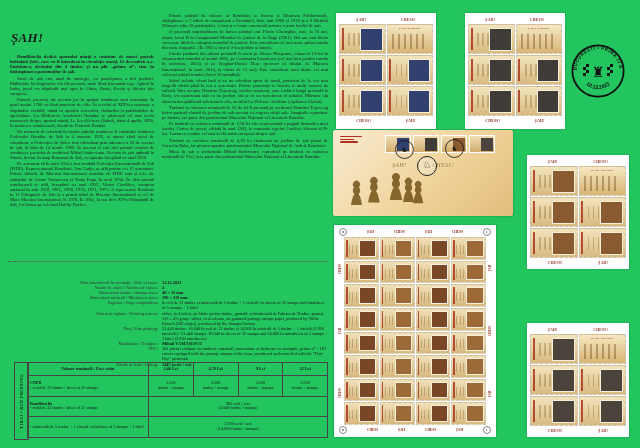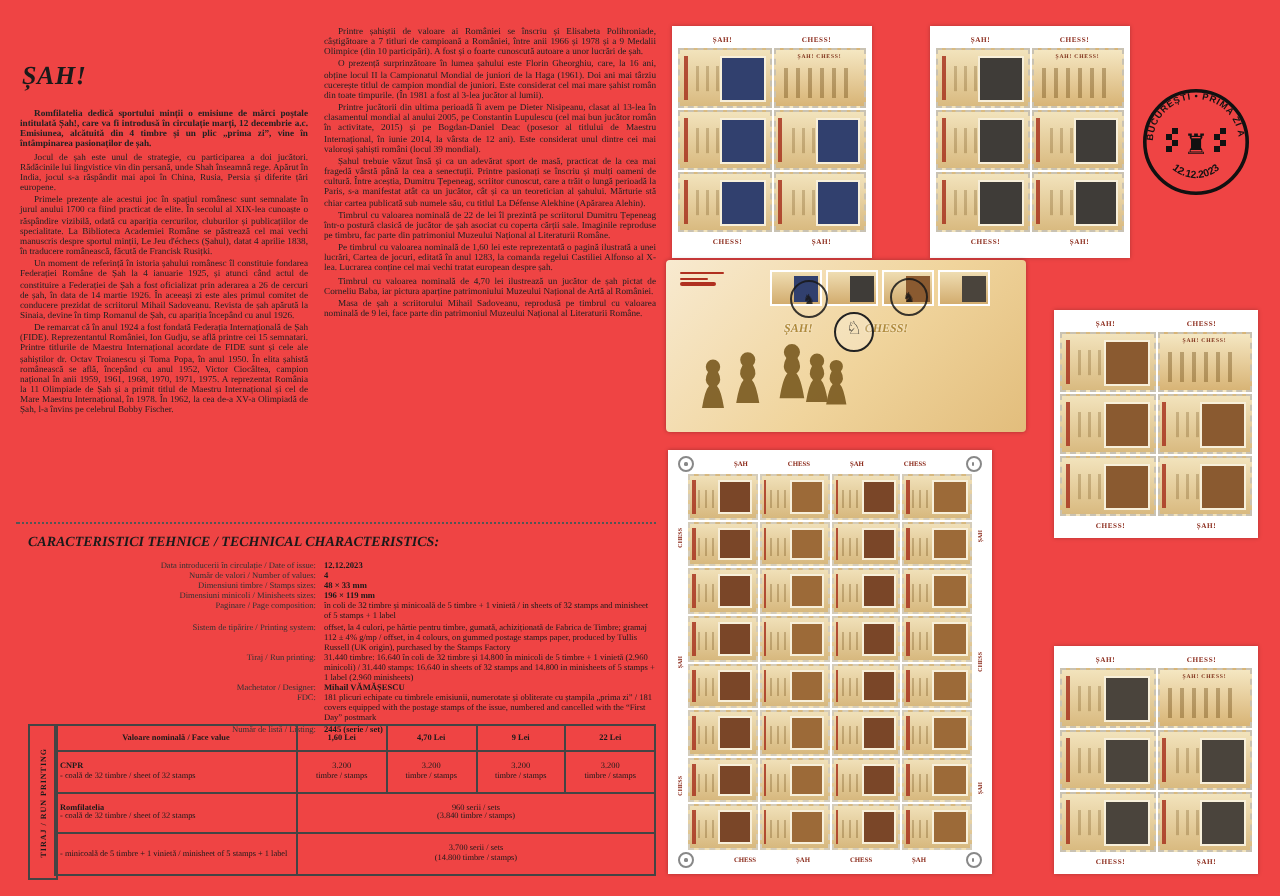--- a/index.html
+++ b/index.html
@@ -1,16 +1,16 @@
 <!DOCTYPE html>
 <html><head>
 <meta charset="utf-8">
 <style>
   html,body{margin:0;padding:0;background:#ffffff;}
-  .page{position:relative;width:640px;height:448px;background:#ef4444;overflow:hidden;
+  .page{position:relative;width:640px;height:448px;background:#22c55e;overflow:hidden;
         font-family:"Liberation Serif","DejaVu Serif",serif;color:#1a1a1a;}
 
   
   .doc-title{position:absolute;left:11px;top:30px;font-size:13px;font-weight:bold;font-style:italic;letter-spacing:.3px;}
   .col{position:absolute;font-size:4.6px;line-height:5.15px;text-align:justify;color:#222;}
   .col1{left:10px;top:54px;width:144px;}
   .col2{left:162px;top:13px;width:166px;}
   .col p{margin:0 0 1px 0;text-indent:7px;}
   .col p.lead{font-weight:bold;}
 
@@ -122,21 +122,20 @@
     <p>O prezență surprinzătoare în lumea șahului este Florin Gheorghiu, care, la 16 ani, obține locul II la Campionatul Mondial de juniori de la Haga (1961). Doi ani mai târziu cucerește titlul de campion mondial de juniori. Este considerat cel mai mare șahist român din toate timpurile. (În 1981 a fost al 3-lea jucător al lumii).</p>
     <p>Printre jucătorii din ultima perioadă îi avem pe Dieter Nisipeanu, clasat al 13-lea în clasamentul mondial al anului 2005, pe Constantin Lupulescu (cel mai bun jucător român în activitate, 2015) și pe Bogdan-Daniel Deac (posesor al titlului de Maestru Internațional, în iunie 2014, la vârsta de 12 ani). Este considerat unul dintre cei mai valoroși șahiști români (locul 39 mondial).</p>
     <p>Șahul trebuie văzut însă și ca un adevărat sport de masă, practicat de la cea mai fragedă vârstă până la cea a senectuții. Printre pasionați se înscriu și mulți oameni de cultură. Între aceștia, Dumitru Țepeneag, scriitor cunoscut, care a trăit o lungă perioadă la Paris, s-a manifestat atât ca un jucător, cât și ca un teoretician al șahului. Mărturie stă chiar cartea publicată sub numele său, cu titlul La Défense Alekhine (Apărarea Alehin).</p>
     <p>Timbrul cu valoarea nominală de 22 de lei îl prezintă pe scriitorul Dumitru Țepeneag într-o postură clasică de jucător de șah asociat cu coperta cărții sale. Imaginile reproduse pe timbru, fac parte din patrimoniul Muzeului Național al Literaturii Române.</p>
     <p>Pe timbrul cu valoarea nominală de 1,60 lei este reprezentată o pagină ilustrată a unei lucrări, Cartea de jocuri, editată în anul 1283, la comanda regelui Castiliei Alfonso al X-lea. Lucrarea conține cel mai vechi tratat european despre șah.</p>
     <p>Timbrul cu valoarea nominală de 4,70 lei ilustrează un jucător de șah pictat de Corneliu Baba, iar pictura aparține patrimoniului Muzeului Național de Artă al României.</p>
     <p>Masa de șah a scriitorului Mihail Sadoveanu, reprodusă pe timbrul cu valoarea nominală de 9 lei, face parte din patrimoniul Muzeului Național al Literaturii Române.</p>
   </div>
 
   <div class="dotted-rule"></div>
-  <div class="tech-title">CARACTERISTICI TEHNICE / TECHNICAL CHARACTERISTICS:</div>
 
   <div class="tech">
     <div class="trow">
         <span class="tlabel">Data introducerii în circulație / Date of issue:</span>
         <span class="tvalue v-bold">12.12.2023</span>
       </div>
     <div class="trow">
         <span class="tlabel">Număr de valori / Number of values:</span>
         <span class="tvalue v-bold">4</span>
       </div>

